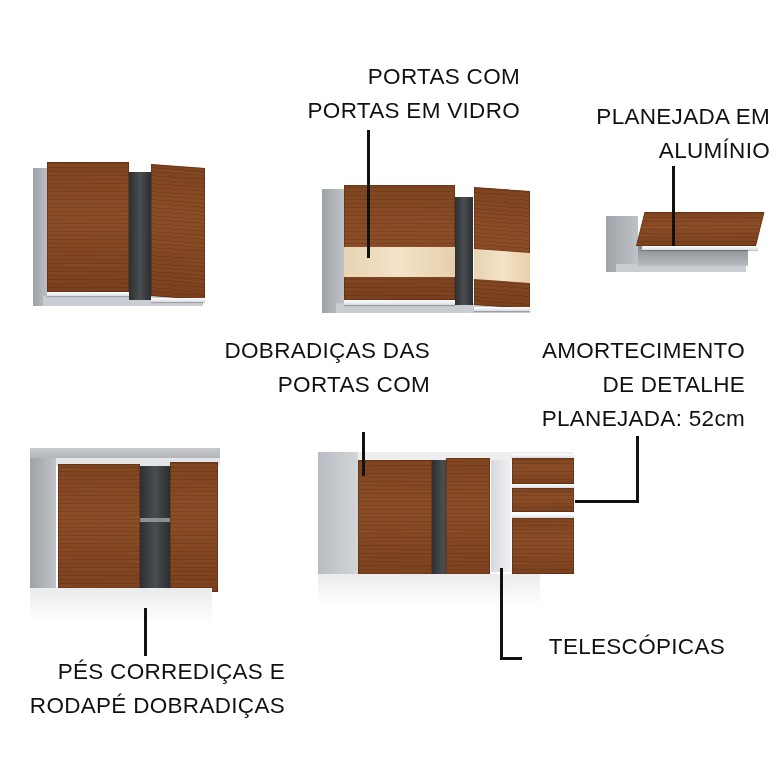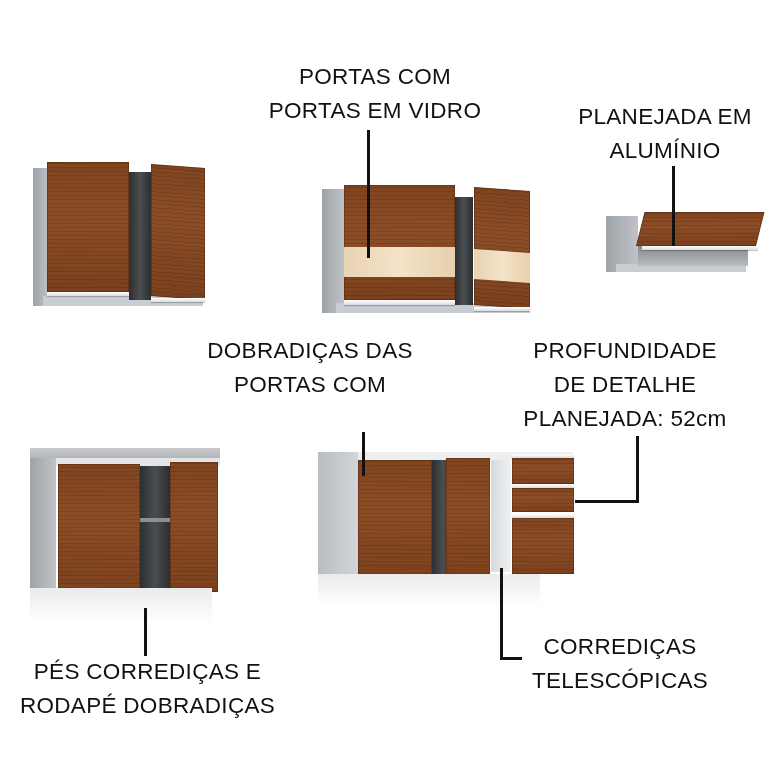--- a/index.html
+++ b/index.html
@@ -1,19 +1,19 @@
 <!DOCTYPE html>
 <html><head>
 <meta charset="utf-8">
 <style>
   html, body { margin:0; padding:0; background:#ffffff; }
   body { width:780px; height:780px; position:relative; overflow:hidden;
          font-family:"Liberation Sans", "DejaVu Sans", sans-serif; }
   .label { position:absolute; color:#111; font-size:22.5px; line-height:34px;
-           text-align:center; white-space:nowrap; letter-spacing:0.3px; }
+           text-align:right; white-space:nowrap; letter-spacing:0.3px; }
   .label span { display:block; }
   .line { position:absolute; background:#111; }
   .cab { position:absolute; }
   .side { position:absolute; background:linear-gradient(90deg,#9ea3a8,#bfc3c7); }
   .carcass { position:absolute; background:#c9ccd0; }
   .inner { position:absolute; background:linear-gradient(90deg,#2c2f31,#4a4e50 50%,#2b2e30); }
   .wood { position:absolute;
     background:
       repeating-linear-gradient(0deg, rgba(60,25,8,0.18) 0 1px, rgba(0,0,0,0) 1px 4px),
       repeating-linear-gradient(2deg, rgba(160,90,40,0.15) 0 2px, rgba(0,0,0,0) 2px 9px),
@@ -38,32 +38,31 @@
   <span>PLANEJADA EM</span>
   <span>ALUMÍNIO</span>
 </div>
 
 <div class="label" style="left:190px; top:334px; width:240px;">
   <span>DOBRADIÇAS DAS</span>
   <span>PORTAS COM</span>
 </div>
 
 <div class="label" style="left:505px; top:334px; width:240px;">
-  <span>PROFUNDIDADE</span>
+  <span>AMORTECIMENTO</span>
   <span>DE DETALHE</span>
   <span>PLANEJADA: 52cm</span>
 </div>
 
 <div class="label" style="left:10px; top:655px; width:275px;">
   <span>PÉS CORREDIÇAS E</span>
   <span>RODAPÉ DOBRADIÇAS</span>
 </div>
 
 <div class="label" style="left:515px; top:630px; width:210px;">
-  <span>CORREDIÇAS</span>
   <span>TELESCÓPICAS</span>
 </div>
 
 <div class="cab" style="left:33px; top:162px; width:172px; height:146px;">
   <div class="side" style="left:0; top:6px; width:16px; height:138px;"></div>
   <div class="carcass" style="left:10px; top:134px; width:160px; height:10px;"></div>
   <div class="inner" style="left:96px; top:10px; width:22px; height:128px;"></div>
   <div class="wood" style="left:14px; top:0; width:82px; height:130px;"></div>
   <div class="handle" style="left:14px; top:130px; width:82px; height:4px;"></div>
   <div class="wood" style="left:118px; top:4px; width:54px; height:132px; transform:skewY(4deg);"></div>

